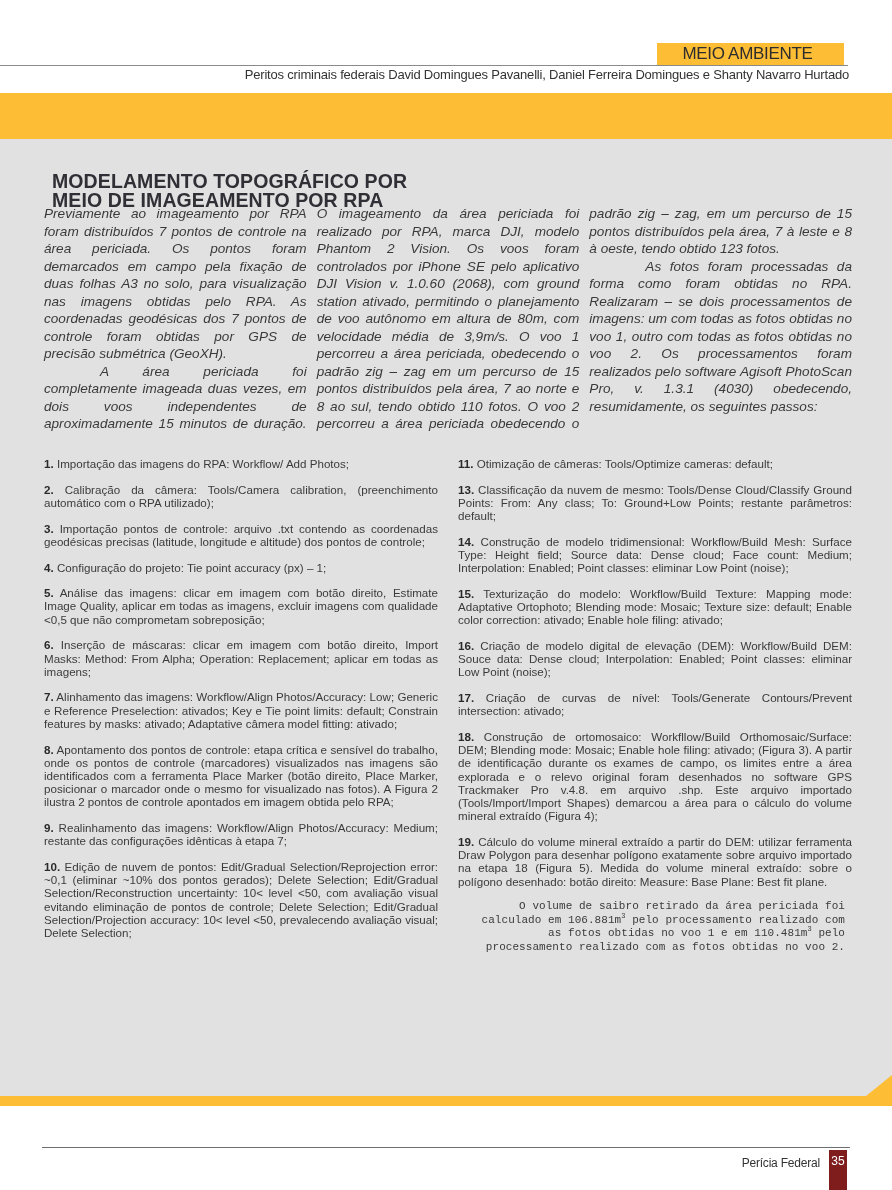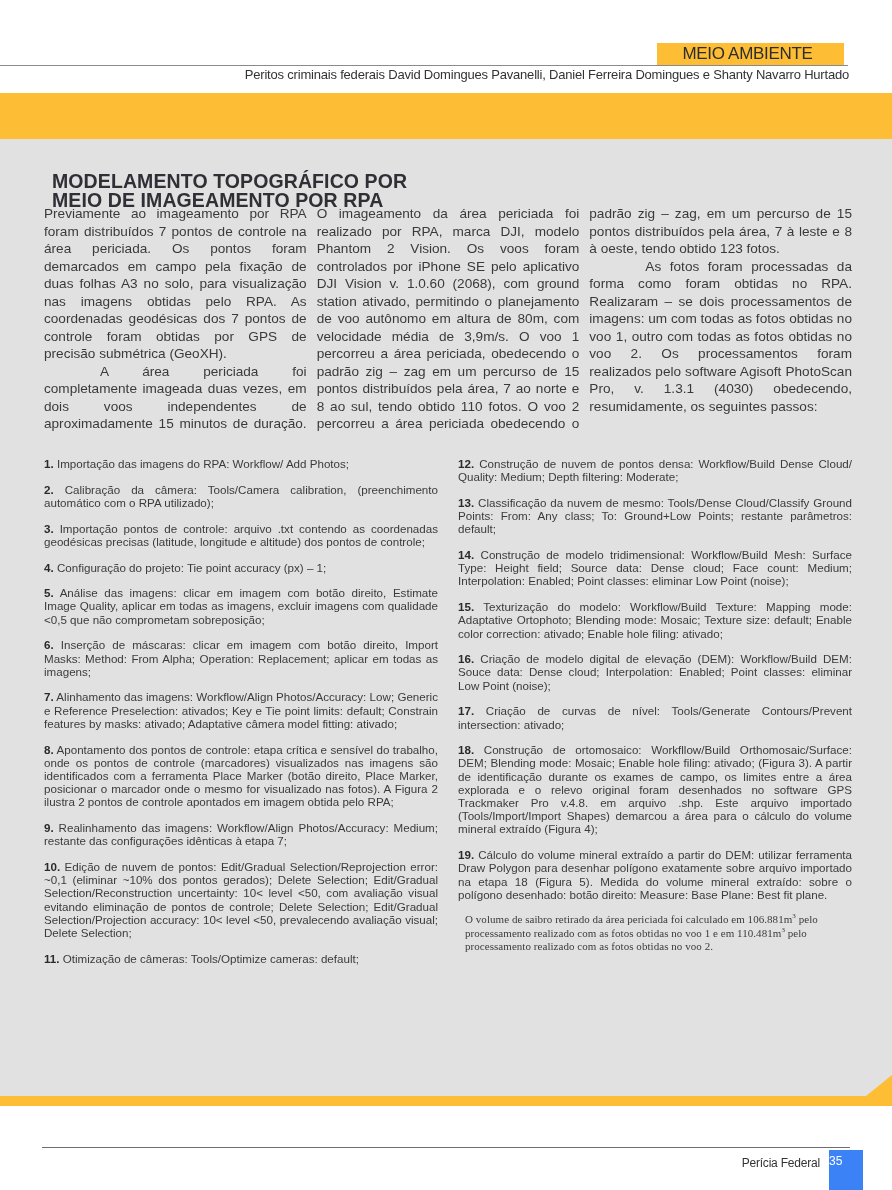--- a/index.html
+++ b/index.html
@@ -35,45 +35,45 @@
     background: #FDBD34; clip-path: polygon(100% 0, 100% 100%, 0 100%);
   }
   .title {
     position: absolute; left: 44px; top: 164px; margin: 8px;
     font-size: 19.5px; line-height: 19px; font-weight: bold; color: #2f2f35;
     letter-spacing: 0.1px;
   }
   .intro {
     position: absolute; left: 44px; top: 205px; width: 808px;
     font-size: 13.6px; line-height: 17.5px; color: #3a3a3a;
-    column-count: 3; column-gap: 10px; text-align: justify;
+    column-count: 3; column-gap: 10px; text-align: justify; font-style: italic;
   }
   .intro p { margin: 0; }
   .intro p.indent { text-indent: 56px; }
   .steps {
     position: absolute; left: 44px; top: 457px; width: 808px;
     font-size: 11.6px; line-height: 13.2px; color: #3b3b3b;
     column-count: 2; column-gap: 20px; text-align: justify;
   }
   .steps .item { margin: 0 0 12.5px 0; break-inside: avoid; }
   .steps .item b { color: #2a2a2a; }
   .steps .conclusion {
-    margin: 7px; font-family: Liberation Serif, serif; font-size: 11px; line-height: 13.4px;
-    text-align: left; letter-spacing: 0.05px;
+    margin: 7px; font-family: Liberation Mono, monospace; font-size: 11px; line-height: 13.4px;
+    text-align: right; letter-spacing: 0.05px;
   }
   .steps .conclusion sup { font-size: 7px; line-height: 0; }
   .footer-rule {
     position: absolute; left: 42px; top: 1147px; width: 808px; height: 1px; background: #6e6e6e;
   }
   .footer-label {
     position: absolute; right: 72px; top: 1156px; font-size: 12px; color: #333; letter-spacing: -0.2px;
   }
   .page-num {
-    position: absolute; left: 829px; top: 1150px; width: 34px; height: 40px;
-    background: #3b82f6; color: #ffffff; font-size: 12px; text-align: left; line-height: 22px;
+    position: absolute; left: 829px; top: 1150px; width: 18px; height: 40px;
+    background: #7f1d1d; color: #ffffff; font-size: 12px; text-align: center; line-height: 22px;
   }
 </style>
 </head>
 <body>
 
 <div class="section-tag">MEIO AMBIENTE</div>
 <div class="top-rule"></div>
 <div class="authors">Peritos criminais federais David Domingues Pavanelli, Daniel Ferreira Domingues e Shanty Navarro Hurtado</div>
 
 <div class="band-top"></div>
@@ -97,21 +97,20 @@
   <p class="item"><b>2.</b> <span>Calibração da câmera: Tools/Camera calibration, (preenchimento automático com o RPA utilizado);</span></p>
   <p class="item"><b>3.</b> <span>Importação pontos de controle: arquivo .txt contendo as coordenadas geodésicas precisas (latitude, longitude e altitude) dos pontos de controle;</span></p>
   <p class="item"><b>4.</b> <span>Configuração do projeto: Tie point accuracy (px)  –  1;</span></p>
   <p class="item"><b>5.</b> <span>Análise das imagens: clicar em imagem com botão direito, Estimate Image Quality, aplicar em todas as imagens, excluir imagens com qualidade &lt;0,5 que não comprometam sobreposição;</span></p>
   <p class="item"><b>6.</b> <span>Inserção de máscaras: clicar em imagem com botão direito, Import Masks: Method: From Alpha; Operation: Replacement; aplicar em todas as imagens;</span></p>
   <p class="item"><b>7.</b> <span>Alinhamento das imagens: Workflow/Align Photos/Accuracy: Low; Generic e Reference Preselection: ativados; Key e Tie point limits: default; Constrain features by masks: ativado; Adaptative câmera model fitting: ativado;</span></p>
   <p class="item"><b>8.</b> <span>Apontamento dos pontos de controle: etapa crítica e sensível do trabalho, onde os pontos de controle (marcadores) visualizados nas imagens são identificados com a ferramenta Place Marker (botão direito, Place Marker, posicionar o marcador onde o mesmo for visualizado nas fotos). A Figura 2 ilustra 2 pontos de controle apontados em imagem obtida pelo RPA;</span></p>
   <p class="item"><b>9.</b> <span>Realinhamento das imagens: Workflow/Align Photos/Accuracy: Medium; restante das configurações idênticas à etapa 7;</span></p>
   <p class="item"><b>10.</b> <span>Edição de nuvem de pontos: Edit/Gradual Selection/Reprojection error: ~0,1 (eliminar ~10% dos pontos gerados); Delete Selection; Edit/Gradual Selection/Reconstruction uncertainty: 10&lt; level &lt;50, com avaliação visual evitando eliminação de pontos de controle; Delete Selection; Edit/Gradual Selection/Projection accuracy: 10&lt; level &lt;50, prevalecendo avaliação visual; Delete Selection;</span></p>
   <p class="item"><b>11.</b> <span>Otimização de câmeras: Tools/Optimize cameras: default;</span></p>
-  <p class="item"><b>12.</b> <span>Construção de nuvem de pontos densa: Workflow/Build Dense Cloud/ Quality: Medium; Depth filtering: Moderate;</span></p>
   <p class="item"><b>13.</b> <span>Classificação da nuvem de mesmo: Tools/Dense Cloud/Classify Ground Points: From: Any class; To: Ground+Low Points; restante parâmetros: default;</span></p>
   <p class="item"><b>14.</b> <span>Construção de modelo tridimensional: Workflow/Build Mesh: Surface Type: Height field; Source data: Dense cloud; Face count: Medium; Interpolation: Enabled; Point classes: eliminar Low Point (noise);</span></p>
   <p class="item"><b>15.</b> <span>Texturização do modelo: Workflow/Build Texture: Mapping mode: Adaptative Ortophoto; Blending mode: Mosaic; Texture size: default; Enable color correction: ativado; Enable hole filing: ativado;</span></p>
   <p class="item"><b>16.</b> <span>Criação de modelo digital de elevação (DEM): Workflow/Build DEM: Souce data: Dense cloud; Interpolation: Enabled; Point classes: eliminar Low Point (noise);</span></p>
   <p class="item"><b>17.</b> <span>Criação de curvas de nível: Tools/Generate Contours/Prevent intersection: ativado;</span></p>
   <p class="item"><b>18.</b> <span>Construção de ortomosaico: Workfllow/Build Orthomosaic/Surface: DEM; Blending mode: Mosaic; Enable hole filing: ativado; (Figura 3). A partir de identificação durante os exames de campo, os limites entre a área explorada e o relevo original foram desenhados no software GPS Trackmaker Pro v.4.8. em arquivo .shp. Este arquivo importado (Tools/Import/Import Shapes) demarcou a área para o cálculo do volume mineral extraído (Figura 4);</span></p>
   <p class="item"><b>19.</b> <span>Cálculo do volume mineral extraído a partir do DEM: utilizar ferramenta Draw Polygon para desenhar polígono exatamente sobre arquivo importado na etapa 18 (Figura 5). Medida do volume mineral extraído: sobre o polígono desenhado: botão direito: Measure: Base Plane: Best fit plane.</span></p>
   <p class="conclusion"><span>O volume de saibro retirado da área periciada foi calculado em 106.881m</span><sup>3</sup><span> pelo processamento realizado com as fotos obtidas no voo 1 e em 110.481m</span><sup>3</sup><span> pelo processamento realizado com as fotos obtidas no voo 2.</span></p>
 </div>
 

